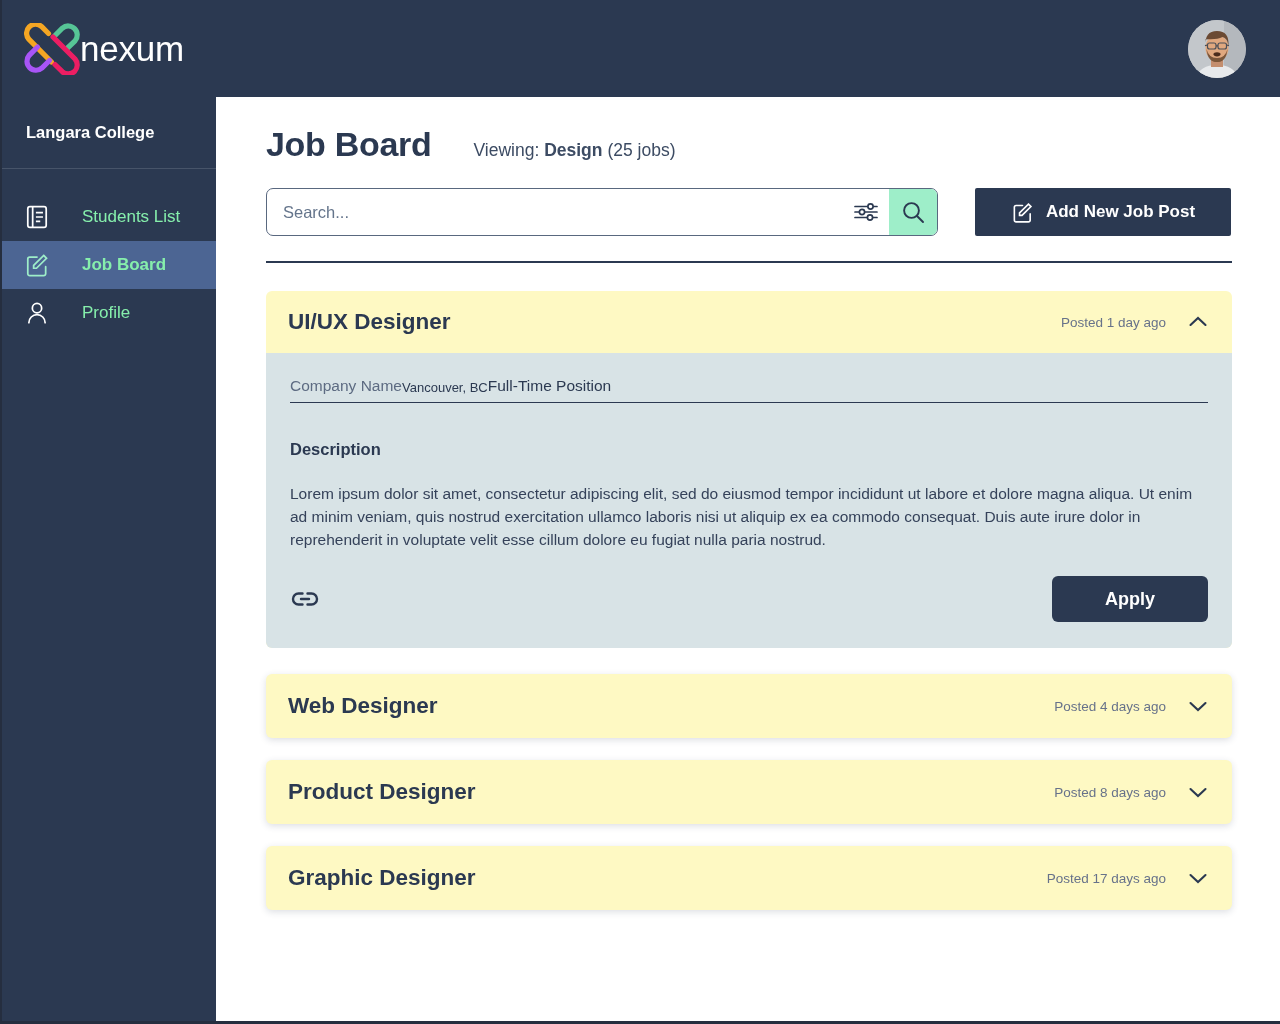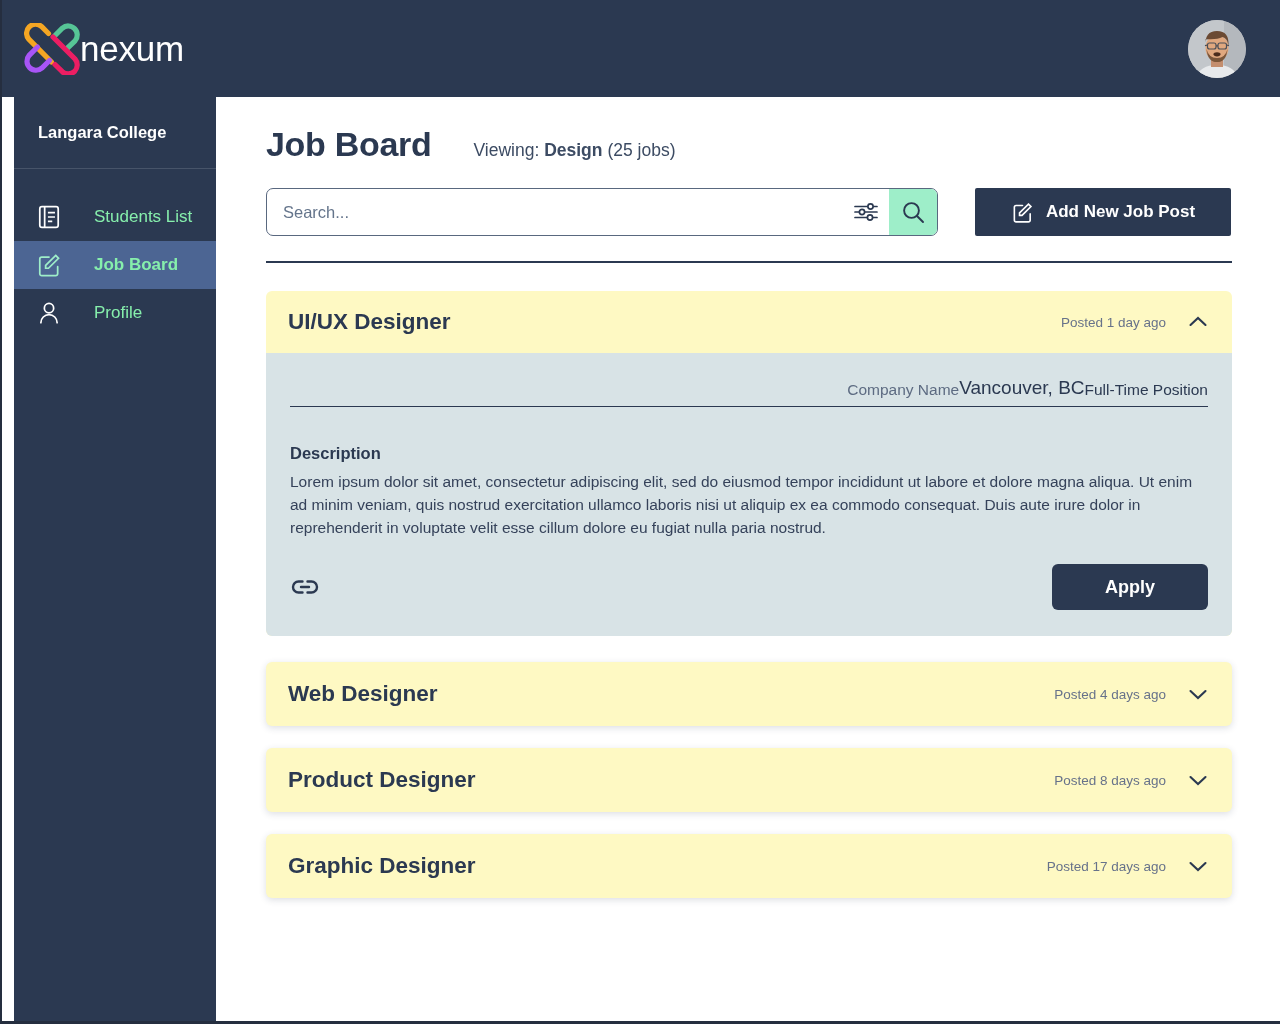--- a/index.html
+++ b/index.html
@@ -49,21 +49,21 @@
     width: 58px; height: 58px;
     border-radius: 50%;
     overflow: hidden;
     flex: none;
     background: #b9bcc2;
   }
 
   
   .sidebar {
     position: absolute;
-    top: 97px; left: 12px;
+    top: 97px; left: 0;
     width: 214px;
     height: 927px;
     background: #2b3951;
   }
   .org-block {
     height: 72px;
     display: flex;
     align-items: center;
     padding: 0 24px;
     border-bottom: 1px solid #475469;
@@ -217,36 +217,36 @@
   }
   .chev { width: 24px; height: 24px; display: block; }
 
   .card-body {
     background: #d8e3e6;
     padding: 24px 24px 26px 24px;
   }
   .meta-row {
     display: flex;
     align-items: flex-end;
-    justify-content: flex-end;
+    justify-content: flex-start;
     border-bottom: 1.6px solid #2b3951;
     padding-bottom: 7px;
   }
   .meta-company { font-size: 15.5px; color: #5d6b82; }
-  .meta-loc { font-size: 19px; color: #2b3951; }
+  .meta-loc { font-size: 13px; color: #2b3951; }
   .meta-type { font-size: 15.5px; color: #2b3951; }
 
   .desc-label {
     margin-top: 37px;
     font-size: 16.5px;
     font-weight: bold;
     color: #2b3951;
   }
   .desc-text {
-    margin-top: 7px;
+    margin-top: 23px;
     font-size: 15.5px;
     line-height: 23px;
     color: #35425a;
     max-width: 906px;
   }
 
   .card-actions {
     margin-top: 25px;
     display: flex;
     align-items: center;

